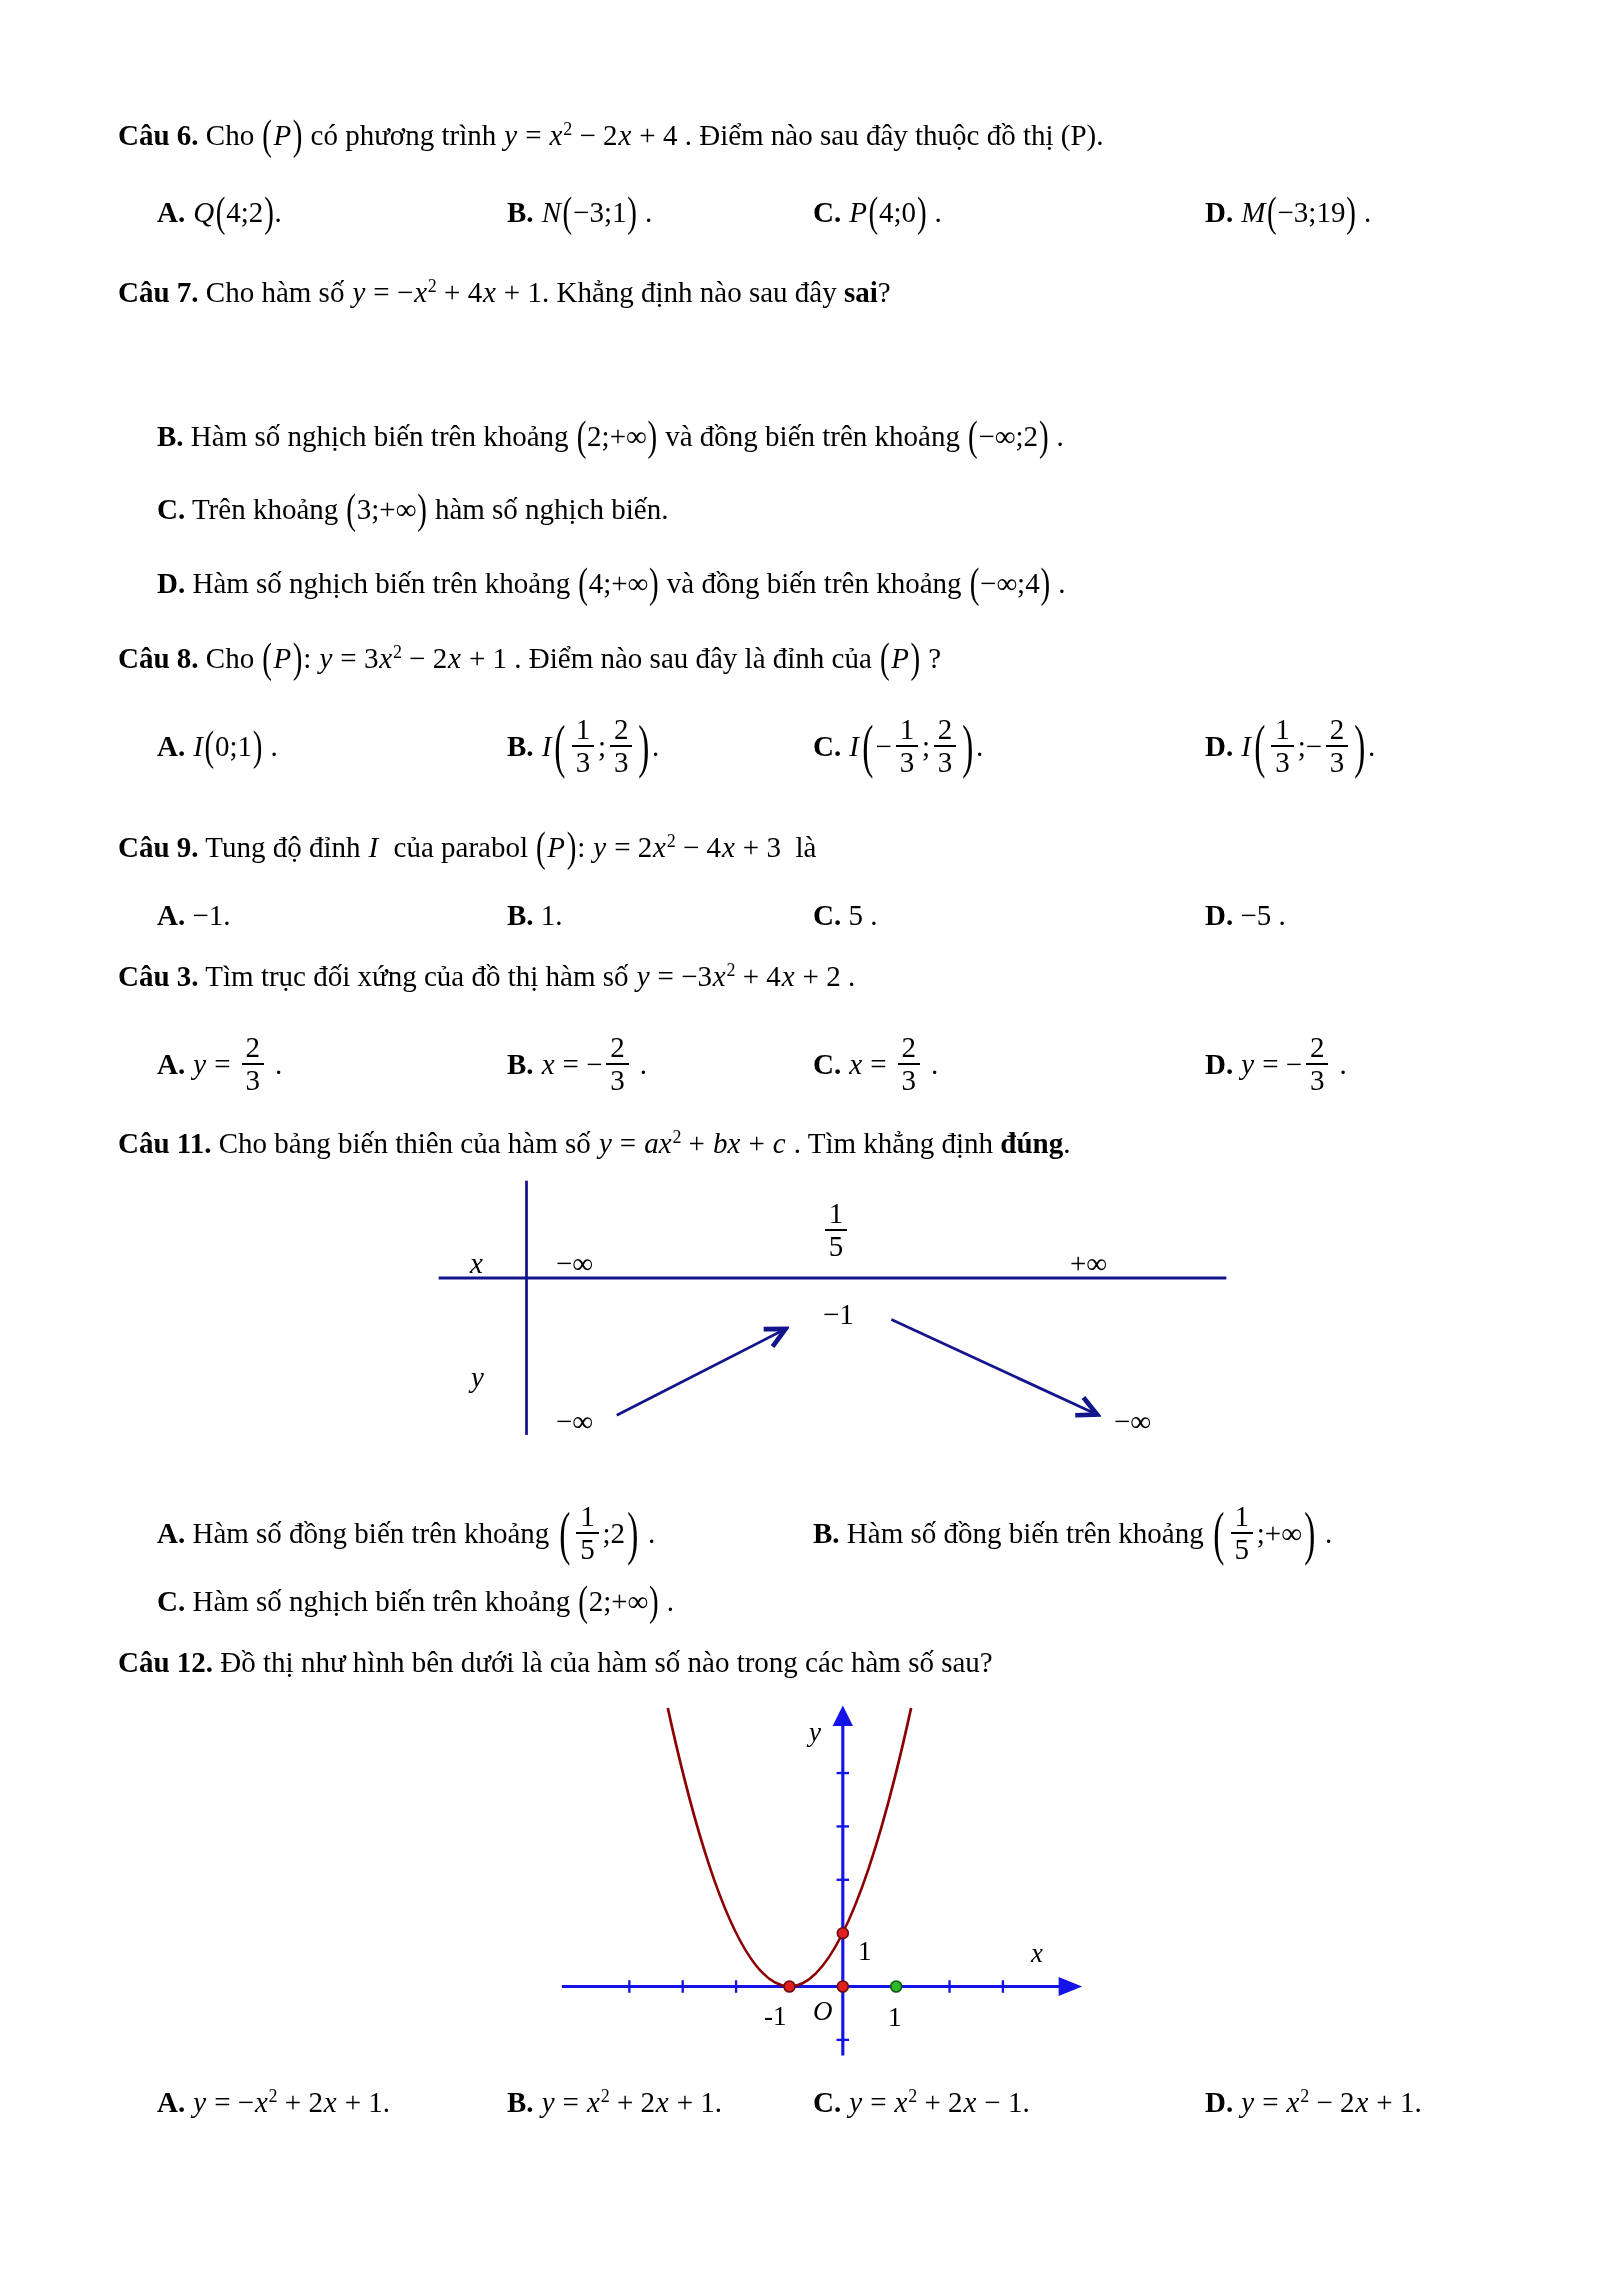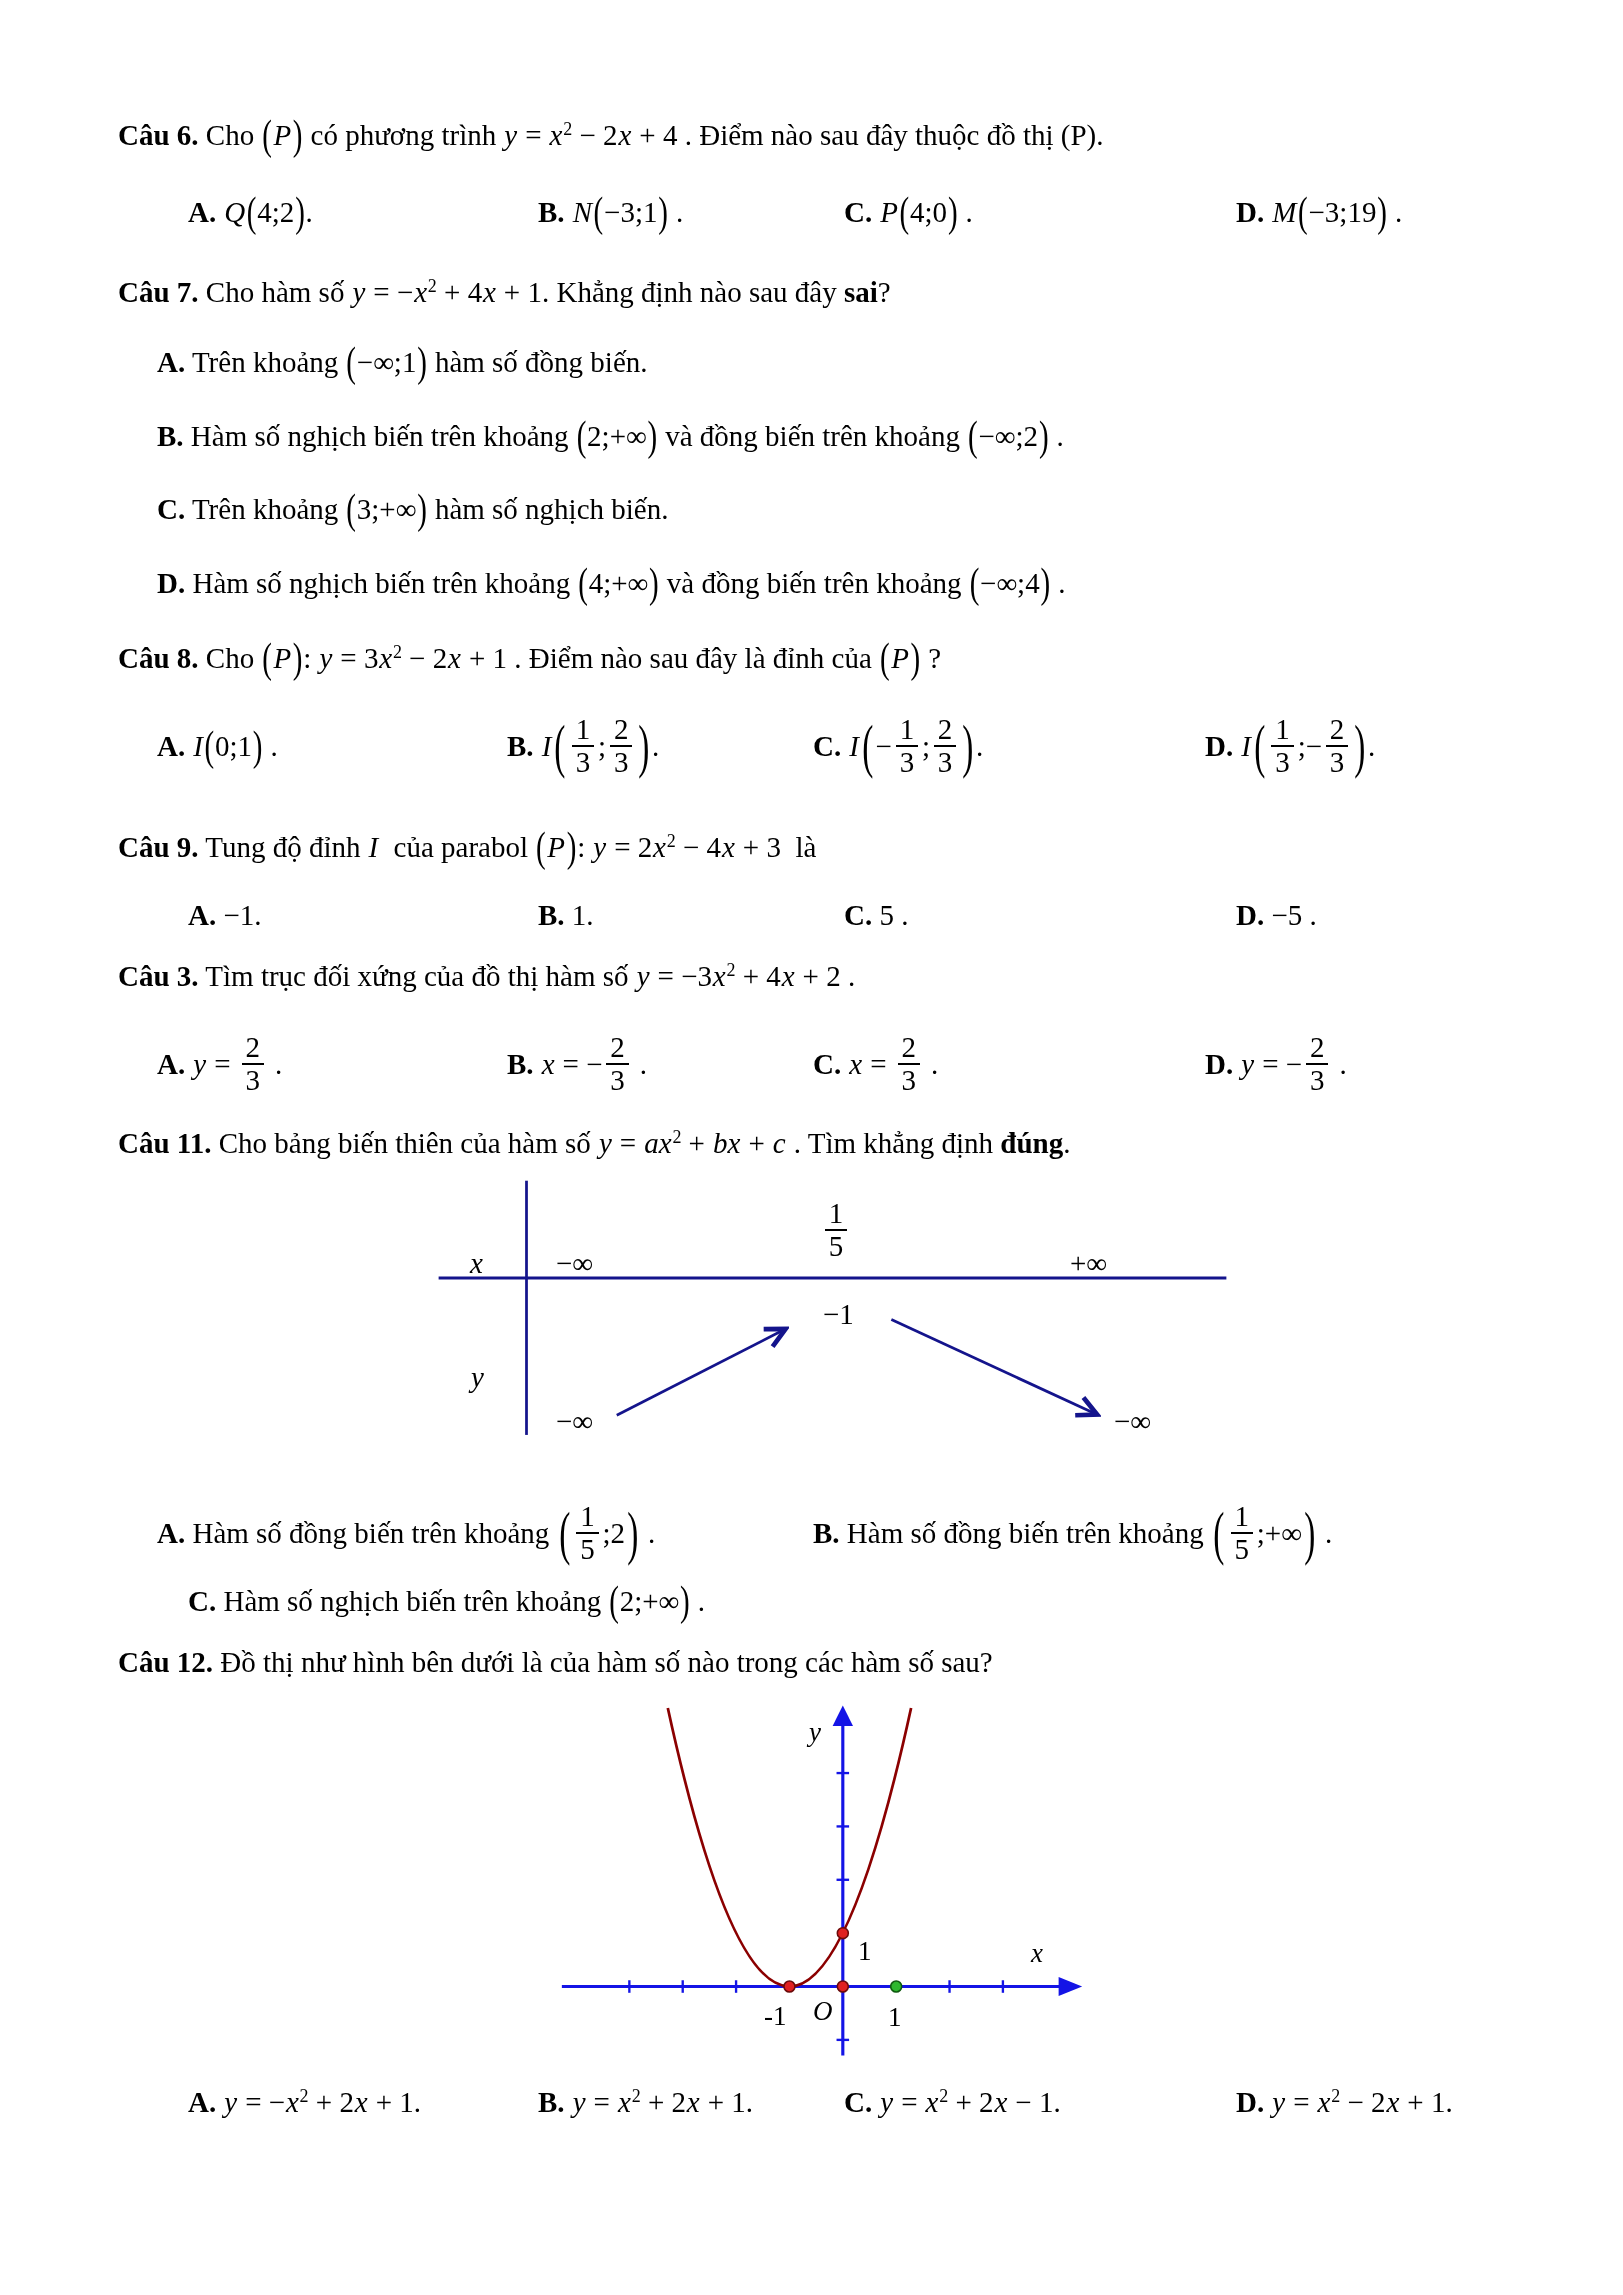--- a/index.html
+++ b/index.html
@@ -2,21 +2,21 @@
 <html style="font-size:12.6px"><head>
 <meta charset="utf-8">
 <style>
   html,body{margin:0;padding:0;background:#fff;}
   .page{position:relative;width:1623px;height:2162px;background:#ffffff;
         font-family:"Liberation Serif","DejaVu Serif",serif;font-size:29px;color:#000;overflow:hidden;}
   .q{position:absolute;left:118px;white-space:pre;}
   .qa{position:absolute;left:157px;white-space:pre;}
   .ansrow{position:absolute;left:0;width:100%;height:47px;}
   .ansrowF{position:absolute;left:0;width:100%;height:110px;}
-  .ans{position:absolute;white-space:pre;margin-left:31px;}
+  .ans{position:absolute;white-space:pre;}
   .ansF{position:absolute;display:flex;align-items:center;height:100%;white-space:pre;}
   .c1{left:157px}.c2{left:507px}.c3{left:813px}.c4{left:1205px}
   .mt{white-space:pre;}
   .mb{font-weight:bold;white-space:pre;}
   .mi{font-style:italic;white-space:pre;padding:0 0.8px;}
   .msup{font-size:.62em;position:relative;top:-.55em;white-space:pre;}
   .mfrac{display:inline-flex;flex-direction:column;text-align:center;vertical-align:middle;
          line-height:1.08;margin:0 3.9px;}
   .mfrac .den{border-top:2px solid #000;}
   .mfrac .num,.mfrac .den{padding:0 3.9px;}
@@ -36,21 +36,20 @@
 
   <div class="q" style="top:119px"><span class="mb">Câu 6.</span><span class="mt"> Cho </span><span class="mbigp">(</span><span class="mi">P</span><span class="mbigp">)</span><span class="mt"> có phương trình </span><span class="mi">y</span><span class="mt"> = </span><span class="mi">x</span><span class="msup">2</span><span class="mt"> − 2</span><span class="mi">x</span><span class="mt"> + 4 . Điểm nào sau đây thuộc đồ thị (P).</span></div>
   <div class="ansrow" style="top:196px">
     <span class="ans c1"><span class="mb">A. </span><span class="mi">Q</span><span class="mbigp">(</span><span class="mt">4;2</span><span class="mbigp">)</span><span class="mt">.</span></span>
     <span class="ans c2"><span class="mb">B. </span><span class="mi">N</span><span class="mbigp">(</span><span class="mt">−3;1</span><span class="mbigp">)</span><span class="mt"> .</span></span>
     <span class="ans c3"><span class="mb">C. </span><span class="mi">P</span><span class="mbigp">(</span><span class="mt">4;0</span><span class="mbigp">)</span><span class="mt"> .</span></span>
     <span class="ans c4"><span class="mb">D. </span><span class="mi">M</span><span class="mbigp">(</span><span class="mt">−3;19</span><span class="mbigp">)</span><span class="mt"> .</span></span>
   </div>
 
   <div class="q" style="top:276px"><span class="mb">Câu 7.</span><span class="mt"> Cho hàm số </span><span class="mi">y</span><span class="mt"> = −</span><span class="mi">x</span><span class="msup">2</span><span class="mt"> + 4</span><span class="mi">x</span><span class="mt"> + 1. Khẳng định nào sau đây </span><span class="mb">sai</span><span class="mt">?</span></div>
-  <div class="qa" style="top:346px"><span class="mb">A.</span><span class="mt"> Trên khoảng </span><span class="mbigp">(</span><span class="mt">−∞;1</span><span class="mbigp">)</span><span class="mt"> hàm số đồng biến.</span></div>
   <div class="qa" style="top:420px"><span class="mb">B.</span><span class="mt"> Hàm số nghịch biến trên khoảng </span><span class="mbigp">(</span><span class="mt">2;+∞</span><span class="mbigp">)</span><span class="mt"> và đồng biến trên khoảng </span><span class="mbigp">(</span><span class="mt">−∞;2</span><span class="mbigp">)</span><span class="mt"> .</span></div>
   <div class="qa" style="top:493px"><span class="mb">C.</span><span class="mt"> Trên khoảng </span><span class="mbigp">(</span><span class="mt">3;+∞</span><span class="mbigp">)</span><span class="mt"> hàm số nghịch biến.</span></div>
   <div class="qa" style="top:567px"><span class="mb">D.</span><span class="mt"> Hàm số nghịch biến trên khoảng </span><span class="mbigp">(</span><span class="mt">4;+∞</span><span class="mbigp">)</span><span class="mt"> và đồng biến trên khoảng </span><span class="mbigp">(</span><span class="mt">−∞;4</span><span class="mbigp">)</span><span class="mt"> .</span></div>
 
   <div class="q" style="top:642px"><span class="mb">Câu 8.</span><span class="mt"> Cho </span><span class="mbigp">(</span><span class="mi">P</span><span class="mbigp">)</span><span class="mt">: </span><span class="mi">y</span><span class="mt"> = 3</span><span class="mi">x</span><span class="msup">2</span><span class="mt"> − 2</span><span class="mi">x</span><span class="mt"> + 1 . Điểm nào sau đây là đỉnh của </span><span class="mbigp">(</span><span class="mi">P</span><span class="mbigp">)</span><span class="mt"> ?</span></div>
   <div class="ansrowF" style="top:691px">
     <span class="ansF c1"><span class="mb">A. </span><span class="mi">I</span><span class="mbigp">(</span><span class="mt">0;1</span><span class="mbigp">)</span><span class="mt"> .</span></span>
     <span class="ansF c2"><span class="mb">B. </span><span class="mi">I</span><span class="mtallp">(</span><span class="mfrac"><span class="num">1</span><span class="den">3</span></span><span class="mt">;</span><span class="mfrac"><span class="num">2</span><span class="den">3</span></span><span class="mtallp">)</span><span class="mt">.</span></span>
     <span class="ansF c3"><span class="mb">C. </span><span class="mi">I</span><span class="mtallp">(</span><span class="mt">−</span><span class="mfrac"><span class="num">1</span><span class="den">3</span></span><span class="mt">;</span><span class="mfrac"><span class="num">2</span><span class="den">3</span></span><span class="mtallp">)</span><span class="mt">.</span></span>
     <span class="ansF c4"><span class="mb">D. </span><span class="mi">I</span><span class="mtallp">(</span><span class="mfrac"><span class="num">1</span><span class="den">3</span></span><span class="mt">;−</span><span class="mfrac"><span class="num">2</span><span class="den">3</span></span><span class="mtallp">)</span><span class="mt">.</span></span>

